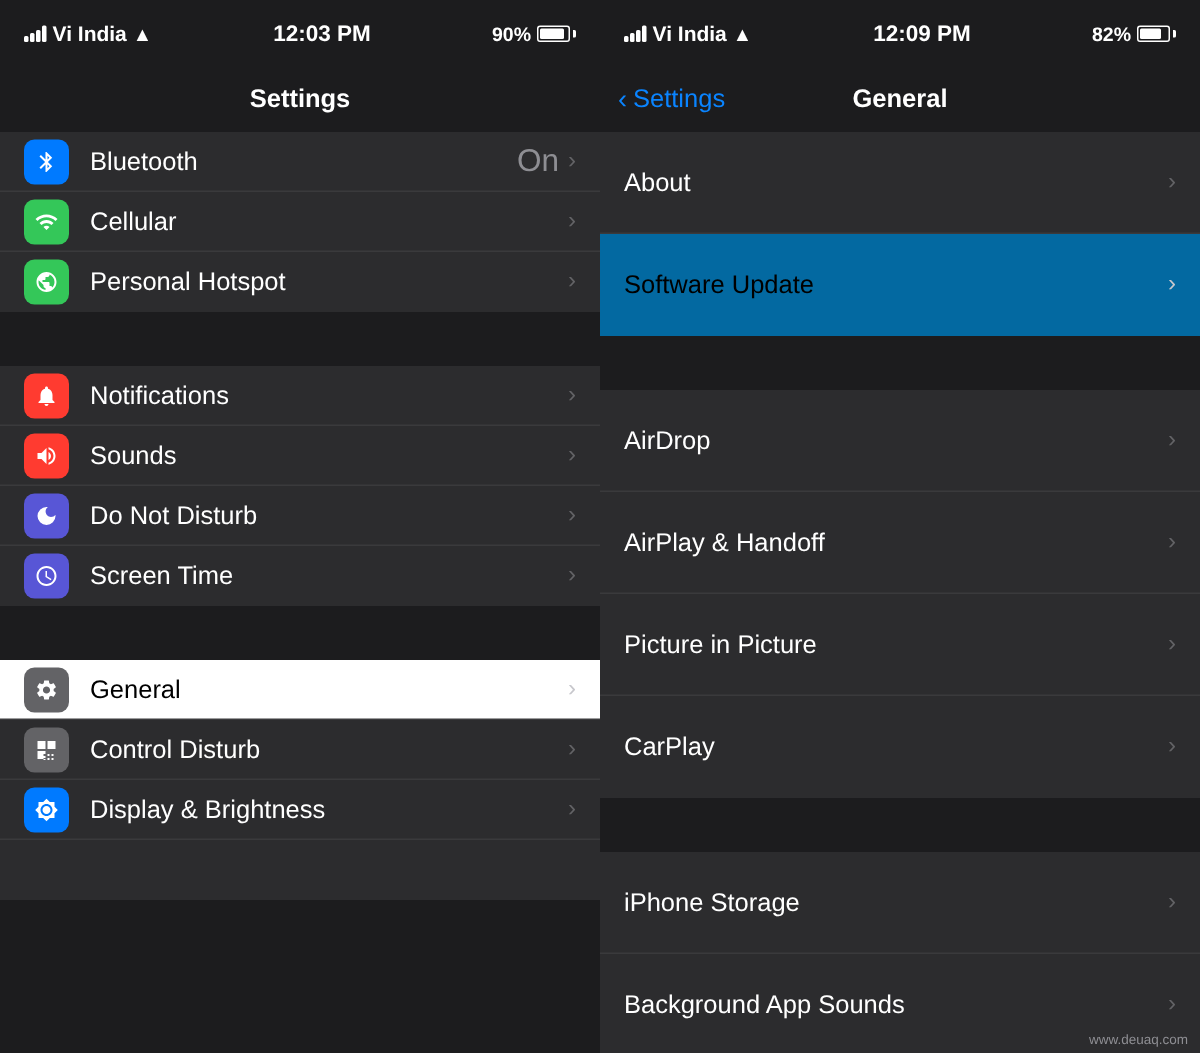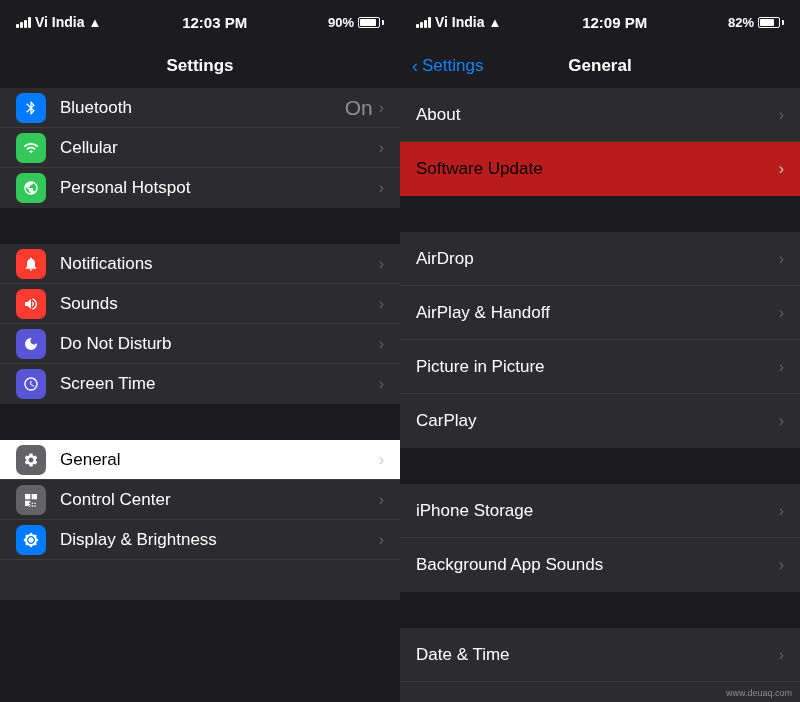--- a/index.html
+++ b/index.html
@@ -215,30 +215,30 @@
     }
 
     
     .group-spacer {
       height: 36px;
       background: #1c1c1e;
     }
 
     
     .right-settings-item {
-      height: 54px;
+      height: 68px;
       display: flex;
       align-items: center;
       background: #2c2c2e;
       padding: 0 16px;
       border-bottom: 1px solid #3a3a3c;
       cursor: pointer;
     }
     .right-settings-item.white-bg {
-      background: #b91c1c;
+      background: #0369a1;
       gap: 42px;
     }
     .right-settings-item.white-bg .right-item-label {
       color: #000;
     }
     .right-settings-item.white-bg .right-item-chevron {
       color: #c7c7cc;
     }
     .right-item-label {
       flex: 1;
@@ -387,21 +387,21 @@
         </div>
         <span class="item-label">General</span>
         <span class="item-chevron">›</span>
       </div>
       <div class="settings-item">
         <div class="item-icon icon-settings">
           <svg width="16" height="16" viewBox="0 0 24 24" fill="white">
             <path d="M3 3h8v8H3zm10 0h8v8h-8zM3 13h8v8H3zm10 5h2v-2h-2zm0 4h2v-2h-2zm-4-4h2v-2h-2zm0 4h2v-2h-2zm8-4h2v-2h-2zm0 4h2v-2h-2z"></path>
           </svg>
         </div>
-        <span class="item-label">Control Center</span>
+        <span class="item-label">Control Disturb</span>
         <span class="item-chevron">›</span>
       </div>
       <div class="settings-item">
         <div class="item-icon icon-blue">
           <svg width="16" height="16" viewBox="0 0 24 24" fill="white">
             <path d="M20 8.69V4h-4.69L12 .69 8.69 4H4v4.69L.69 12 4 15.31V20h4.69L12 23.31 15.31 20H20v-4.69L23.31 12 20 8.69zM12 18c-3.31 0-6-2.69-6-6s2.69-6 6-6 6 2.69 6 6-2.69 6-6 6zm0-10c-2.21 0-4 1.79-4 4s1.79 4 4 4 4-1.79 4-4-1.79-4-4-4z"></path>
           </svg>
         </div>
         <span class="item-label">Display &amp; Brightness</span>
         <span class="item-chevron">›</span>

